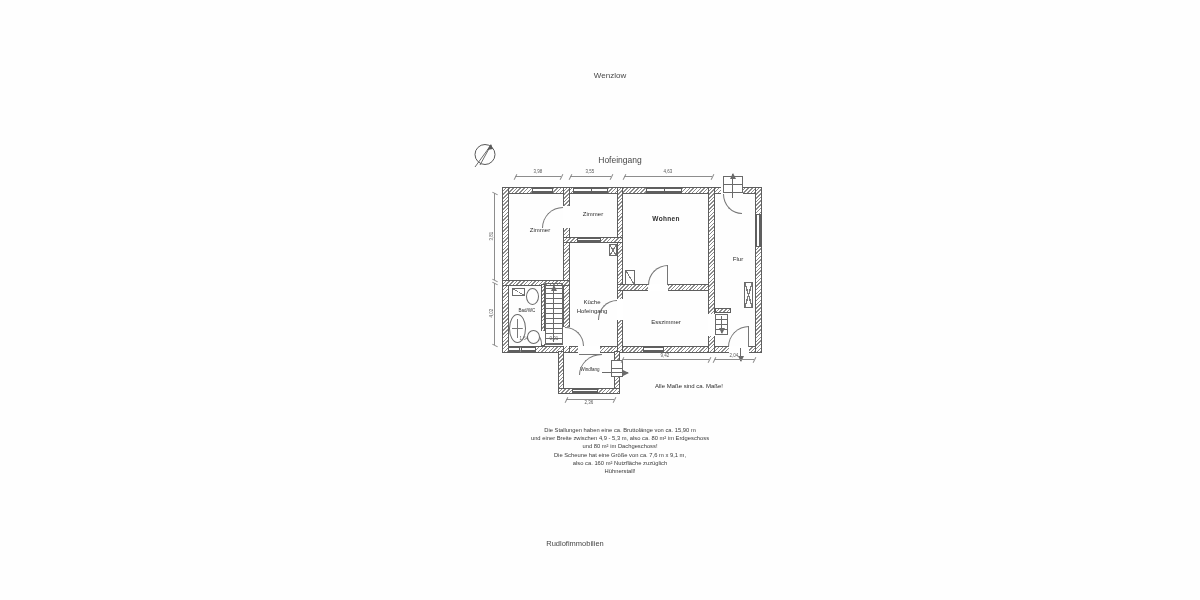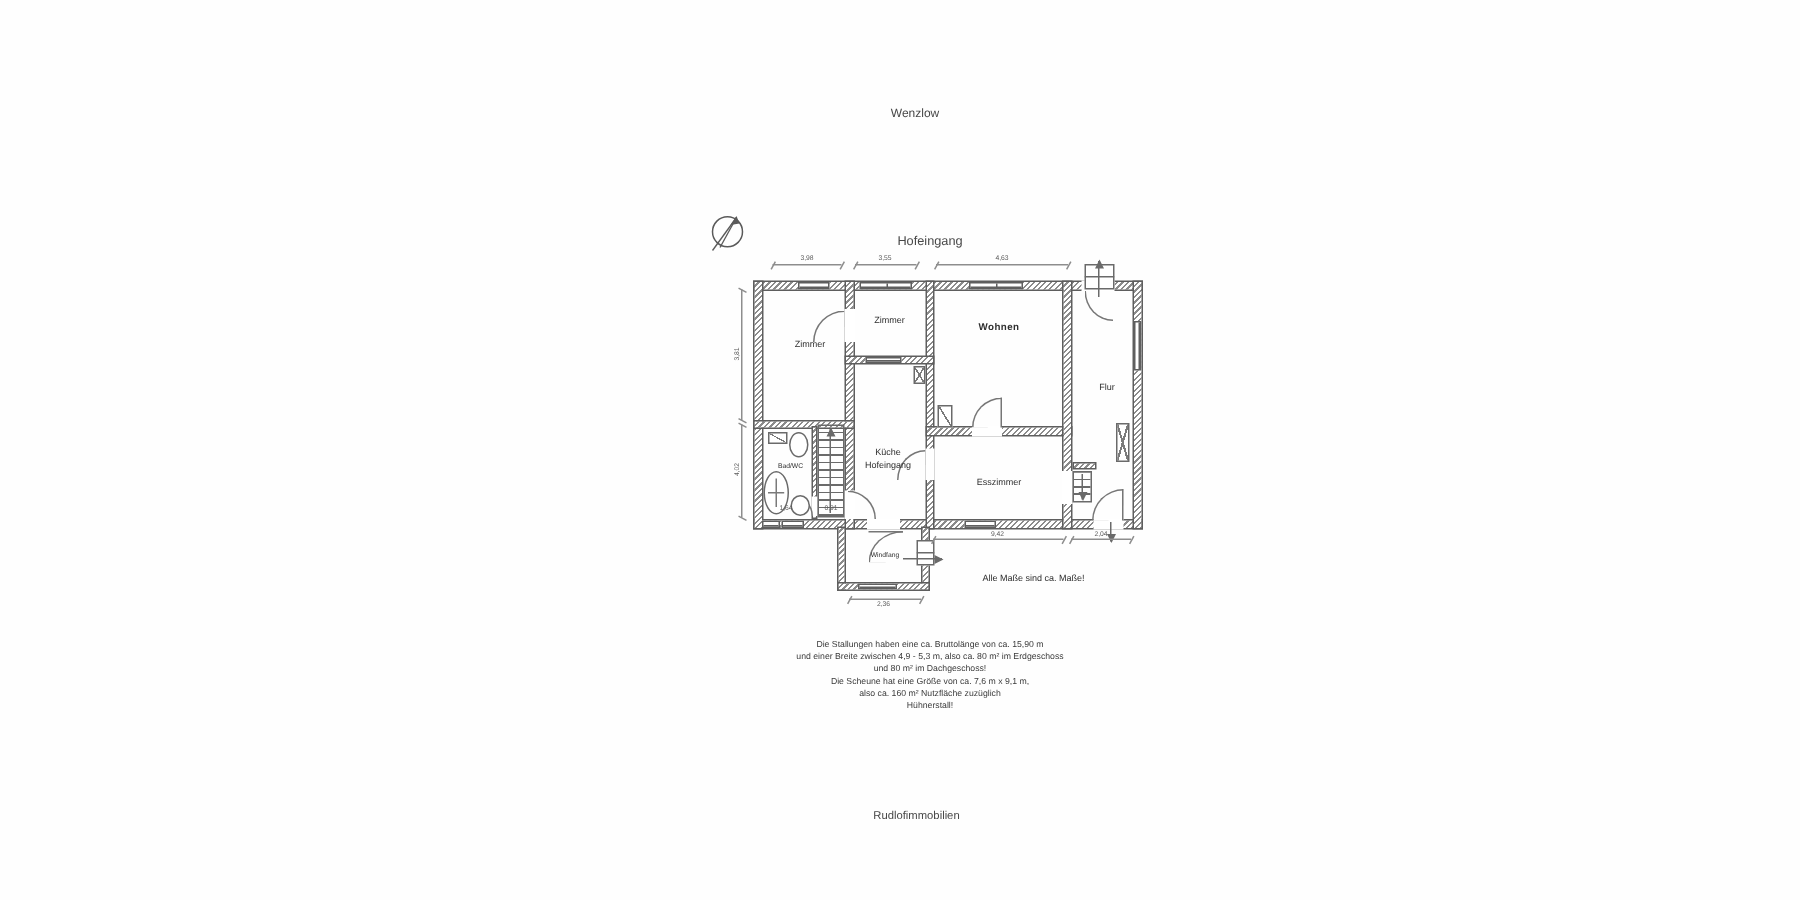--- a/index.html
+++ b/index.html
@@ -181,15 +181,15 @@
 
   <div class="notes">
     <div>Die Stallungen haben eine ca. Bruttolänge von ca. 15,90 m</div>
     <div>und einer Breite zwischen 4,9 - 5,3 m, also ca. 80 m² im Erdgeschoss</div>
     <div>und 80 m² im Dachgeschoss!</div>
     <div>Die Scheune hat eine Größe von ca. 7,6 m x 9,1 m,</div>
     <div>also ca. 160 m² Nutzfläche zuzüglich</div>
     <div>Hühnerstall!</div>
   </div>
 
-  <div class="title" style="left:611px;top:539px;font-size:7.5px;">Rudlofimmobilien</div>
+  <div class="title" style="left:575px;top:539px;font-size:7.5px;">Rudlofimmobilien</div>
 
 </div>
 
 </body></html>

